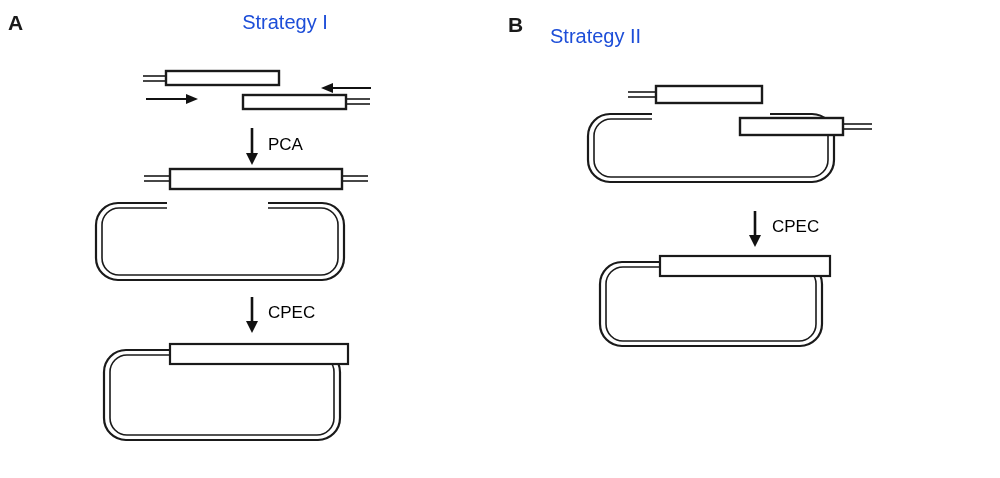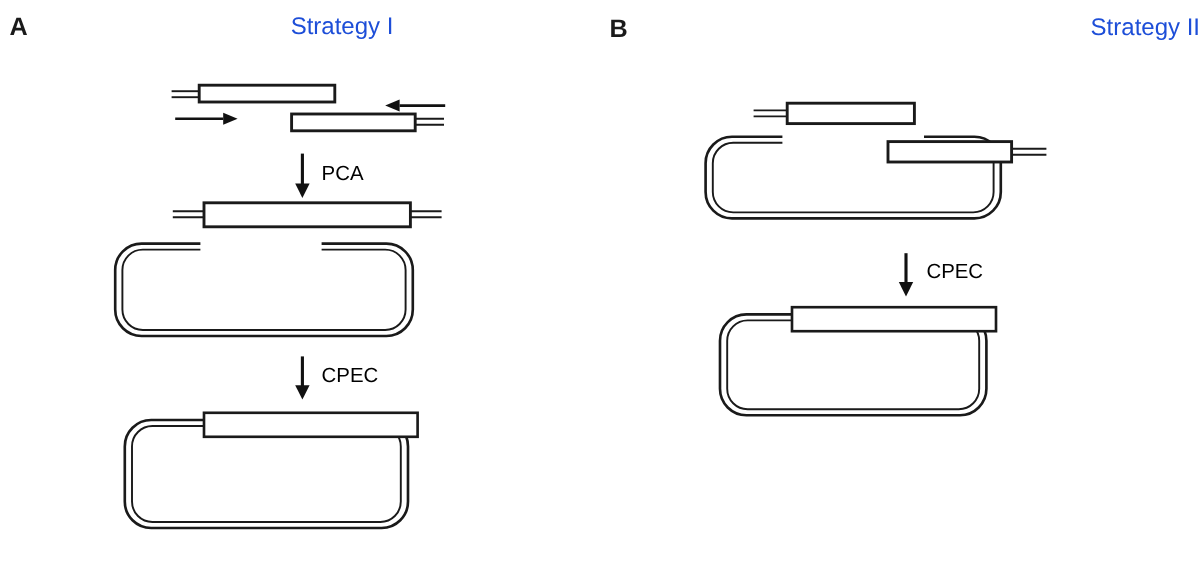--- a/index.html
+++ b/index.html
@@ -41,21 +41,21 @@
 
   .panel-title {
     position: absolute;
     font-size: 20px;
     font-weight: normal;
     color: #1d4ed8;
     line-height: 1;
     white-space: nowrap;
   }
   #panel-a .panel-title { left: 0; top: 12px; width: 500px; text-align: center; padding-left: 70px; box-sizing: border-box; }
-  #panel-b .panel-title { left: 0; top: 13px; width: 500px; text-align: right; padding-left: 50px; box-sizing: border-box; }
+  #panel-b .panel-title { left: 0; top: 26px; width: 500px; text-align: left; padding-left: 50px; box-sizing: border-box; }
 
   .step-label {
     position: absolute;
     font-size: 17px;
     color: #000000;
     line-height: 1;
     white-space: nowrap;
   }
   #pca-label  { left: 268px; top: 136px; }
   #cpec-label-a { left: 268px; top: 304px; }

